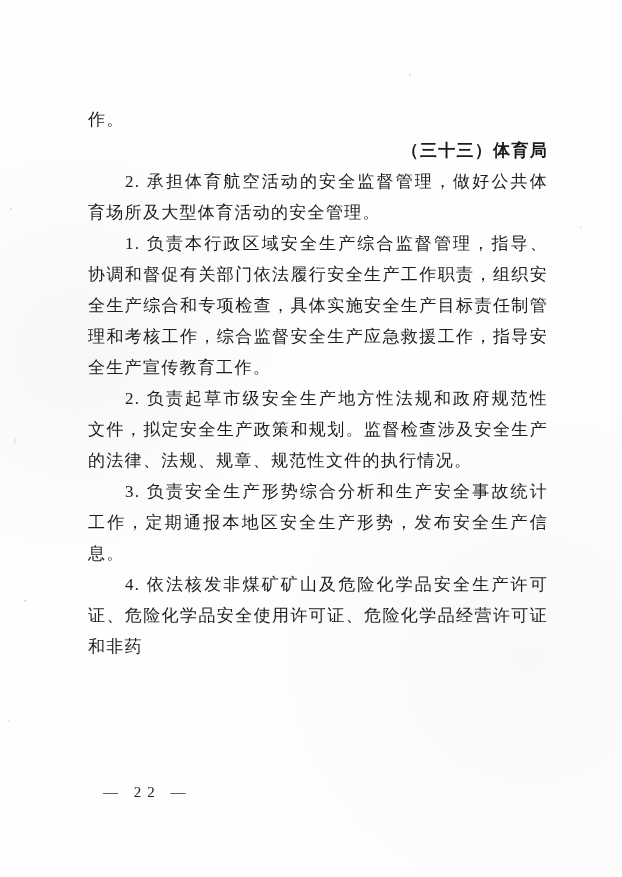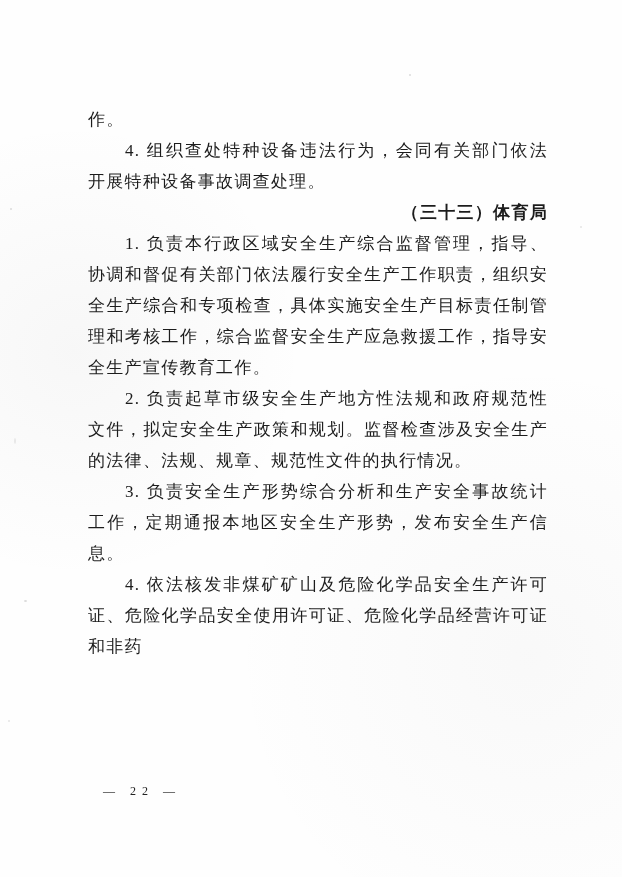--- a/index.html
+++ b/index.html
@@ -63,21 +63,21 @@
     background: #2b2b2b;
     transform: rotate(-1.1deg);
     transform-origin: left center;
     border-radius: 2px;
     opacity: 0.9;
   }
   .page-number {
     position: absolute;
     left: 103px;
     top: 784px;
-    font-size: 12px;
+    font-size: 15px;
     letter-spacing: 6px;
     color: #222;
   }
   .speck {
     position: absolute;
     background: #9a9a9a;
     border-radius: 50%;
     opacity: 0.35;
   }
   .s1 { left: 10px; top: 208px; width: 2px; height: 2px; }
@@ -87,22 +87,22 @@
   .s5 { left: 8px; top: 720px; width: 2px; height: 2px; opacity: 0.25; }
   .s6 { left: 580px; top: 226px; width: 2px; height: 2px; opacity: 0.25; }
 </style>
 </head>
 <body>
 
 <div class="page">
 
   <div class="doc-body">
       <p class="para continuation">作。</p>
-      <p class="para item">4. 组织查处特种设备违法行为，会同有关部门依法开展特种设备事故调查处理。</p>
       <p class="para heading">（三十三）体育局</p>
+      <p class="para item">2. 承担体育航空活动的安全监督管理，做好公共体育场所及大型体育活动的安全管理。</p>
       <p class="para item">1. 负责本行政区域安全生产综合监督管理，指导、协调和督促有关部门依法履行安全生产工作职责，组织安全生产综合和专项检查，具体实施安全生产目标责任制管理和考核工作，综合监督安全生产应急救援工作，指导安全生产宣传教育工作。</p>
       <p class="para item">2. 负责起草市级安全生产地方性法规和政府规范性文件，拟定安全生产政策和规划。监督检查涉及安全生产的法律、法规、规章、规范性文件的执行情况。</p>
       <p class="para item">3. 负责安全生产形势综合分析和生产安全事故统计工作，定期通报本地区安全生产形势，发布安全生产信息。</p>
       <p class="para item">4. 依法核发非煤矿矿山及危险化学品安全生产许可证、危险化学品安全使用许可证、危险化学品经营许可证和非药</p>
     </div>
 
   <div class="page-number">— 22 —</div>
 
   <div class="speck s1"></div>
   <div class="speck s2"></div>

